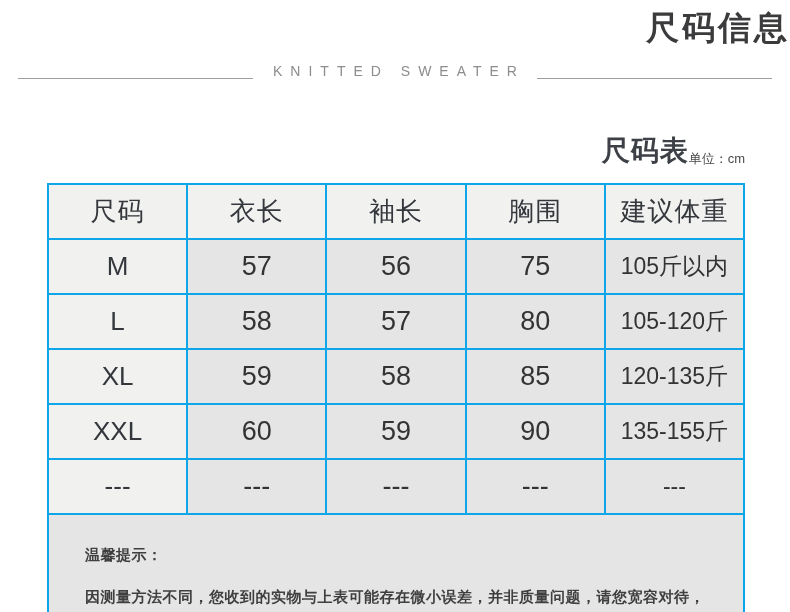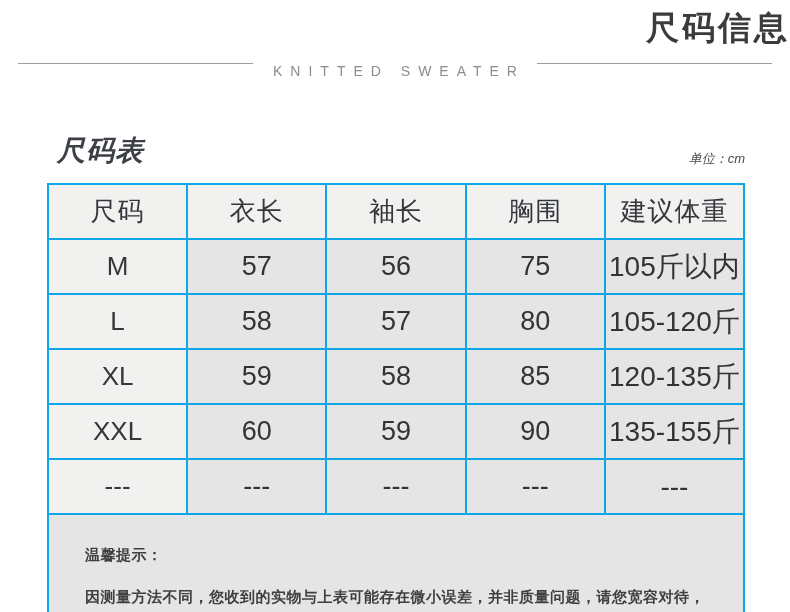--- a/index.html
+++ b/index.html
@@ -19,44 +19,43 @@
   .page-title {
     margin: 6px 0 0 0;
     text-align: right;
     font-size: 33px;
     font-weight: 600;
     letter-spacing: 3px;
     color: #3b3b3d;
   }
   .subtitle-row {
     display: flex;
-    align-items: flex-start;
+    align-items: flex-end;
     margin-top: 12px;
   }
   .deco-line {
     flex: 1;
     height: 1px;
     background: #9e9e9e;
   }
   .deco-line.left  { margin-left: 18px; }
   .deco-line.right { margin-right: 18px; }
   .page-subtitle {
     font-size: 14px;
     color: #8c8c8c;
     letter-spacing: 8px;
     padding: 0 12px 0 20px;
     white-space: nowrap;
   }
   
   .section-head {
     display: flex;
-    justify-content: space-between;
+    justify-content: flex-end;
     align-items: flex-end;
     margin: 53px 45px 13px 57px;
-    font-style: italic;
   }
   .section-heading {
     margin: 0;
     font-size: 28px;
     font-weight: 600;
     color: #3d4046;
     letter-spacing: 1px;
   }
   .unit-label {
     font-size: 13px;
@@ -90,21 +89,21 @@
     font-size: 26px;
     font-weight: 500;
   }
   .size-table tbody td {
     background: #e5e5e5;
     font-size: 27px;
     font-weight: 400;
     color: #333333;
   }
   .size-table tbody td.weight {
-    font-size: 28px;
+    font-size: 23px;
     letter-spacing: 0;
   }
   .size-table tr.note-row td {
     text-align: left;
     height: 80px;
     padding: 10px 18px 12px 20px;
     font-size: 15px;
     font-weight: 600;
     color: #3f3f3f;
     line-height: 1.8;

